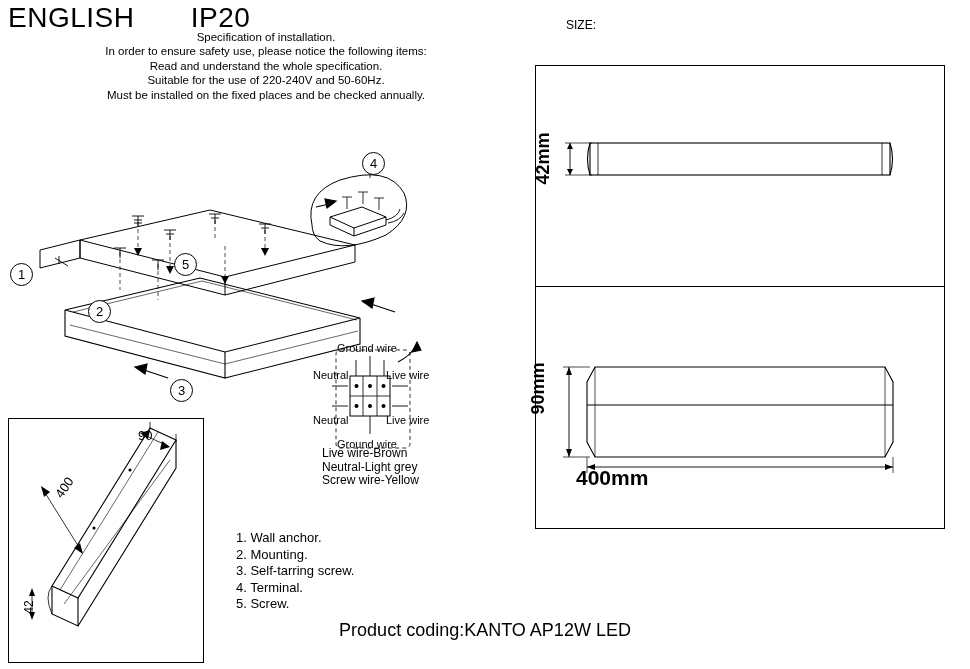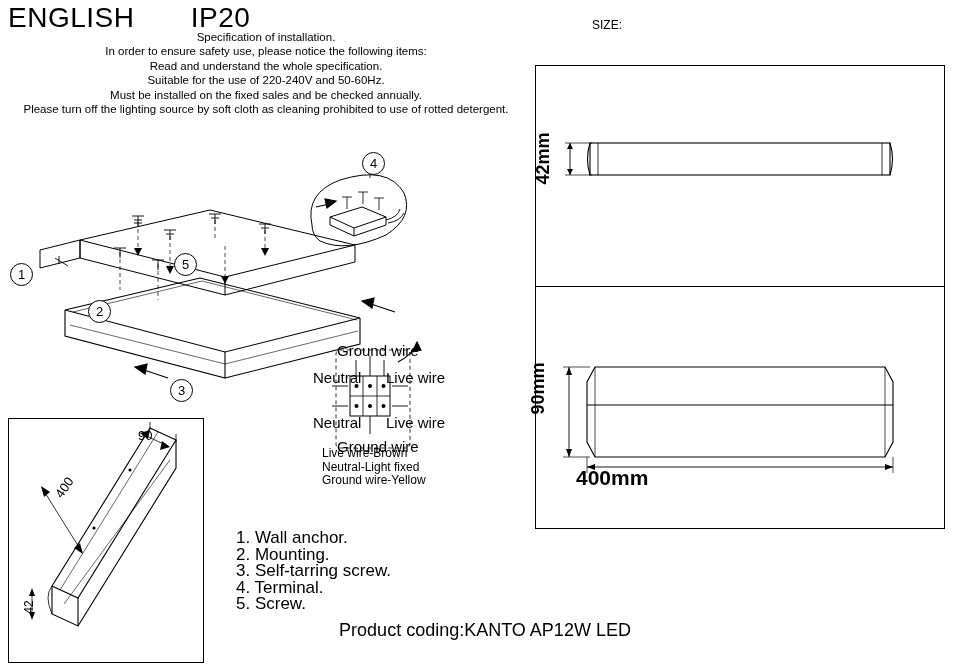--- a/index.html
+++ b/index.html
@@ -31,21 +31,21 @@
     left: 6px; top: 30px;
     font-size: 11.5px;
     line-height: 14.4px;
     width: 520px;
     text-align: center;
   }
   #instructions div { white-space: nowrap; }
 
   
   #size-label {
-    left: 592px; top: 18px;
+    left: 566px; top: 18px;
     font-size: 12px;
     text-align: right;
   }
 
   
   #size-box-top {
     left: 535px; top: 65px;
     width: 410px; height: 222px;
     border: 1px solid #000;
     box-sizing: border-box;
@@ -62,21 +62,21 @@
   #iso-box {
     left: 8px; top: 418px;
     width: 196px; height: 245px;
     border: 1px solid #000;
     box-sizing: border-box;
   }
 
   
   #parts-list {
     left: 236px; top: 530px;
-    font-size: 17px;
+    font-size: 13px;
     line-height: 16.5px;
   }
 
   
   #wire-legend {
     left: 322px; top: 447px;
     font-size: 12px;
     line-height: 13.5px;
     text-align: left;
   }
@@ -120,40 +120,39 @@
     width: 21px; height: 21px;
     border: 1px solid #000;
     border-radius: 50%;
     font-size: 13px;
     text-align: center;
     line-height: 21px;
     background: #fff;
   }
 
   
-  .wlabel { font-size: 15px; white-space: nowrap; }
+  .wlabel { font-size: 11px; white-space: nowrap; }
 
   svg { display: block; }
   .nofill { fill: none; }
 </style>
 </head>
 <body>
 
 <div id="header" class="abs">
   <span class="lang">ENGLISH</span>
   <span class="ip">IP20</span>
 </div>
 
 <div id="instructions" class="abs">
   <div>Specification of installation.</div>
   <div>In order to ensure safety use, please notice the following items:</div>
   <div>Read and understand the whole specification.</div>
   <div>Suitable for the use of 220-240V and 50-60Hz.</div>
-  <div>Must be installed on the fixed sales and be checked annually.</div>
-  <div>Please turn off the lighting source by soft cloth as cleaning prohibited to use of rotted detergent.</div>
+  <div>Must be installed on the fixed places and be checked annually.</div>
 </div>
 
 <div id="size-label" class="abs">SIZE:</div>
 
 <div id="size-box-top" class="abs"></div>
 <div class="abs" style="left:535px; top:65px; width:410px; height:222px;">
   <svg width="410" height="222" viewBox="0 0 410 222">
 
     <rect x="55" y="78" width="300" height="32" class="nofill" stroke="#000" stroke-width="1.1"></rect>
     <line x1="63" y1="78" x2="63" y2="110" stroke="#000" stroke-width="0.8"></line>
@@ -330,22 +329,22 @@
 
 <div class="abs wlabel" style="left:337px; top:342px;">Ground wire</div>
 <div class="abs wlabel" style="left:313px; top:369px;">Neutral</div>
 <div class="abs wlabel" style="left:386px; top:369px;">Live wire</div>
 <div class="abs wlabel" style="left:313px; top:414px;">Neutral</div>
 <div class="abs wlabel" style="left:386px; top:414px;">Live wire</div>
 <div class="abs wlabel" style="left:337px; top:438px;">Ground wire</div>
 
 <div id="wire-legend" class="abs">
   <div>Live wire-Brown</div>
-  <div>Neutral-Light fixed</div>
-  <div>Ground wire-Yellow</div>
+  <div>Neutral-Light grey</div>
+  <div>Screw wire-Yellow</div>
 </div>
 
 <div id="iso-box" class="abs"></div>
 <div class="abs" style="left:8px; top:418px; width:196px; height:245px;">
   <svg width="196" height="245" viewBox="0 0 196 245">
 
     <path d="M142 10 L168 22 L70 180 L44 168 Z" class="nofill" stroke="#000" stroke-width="1.1"></path>
     <path d="M44 168 L44 196 L70 208 L70 180" class="nofill" stroke="#000" stroke-width="1.1"></path>
     <path d="M70 208 L168 50 L168 22" class="nofill" stroke="#000" stroke-width="1.1"></path>
 

